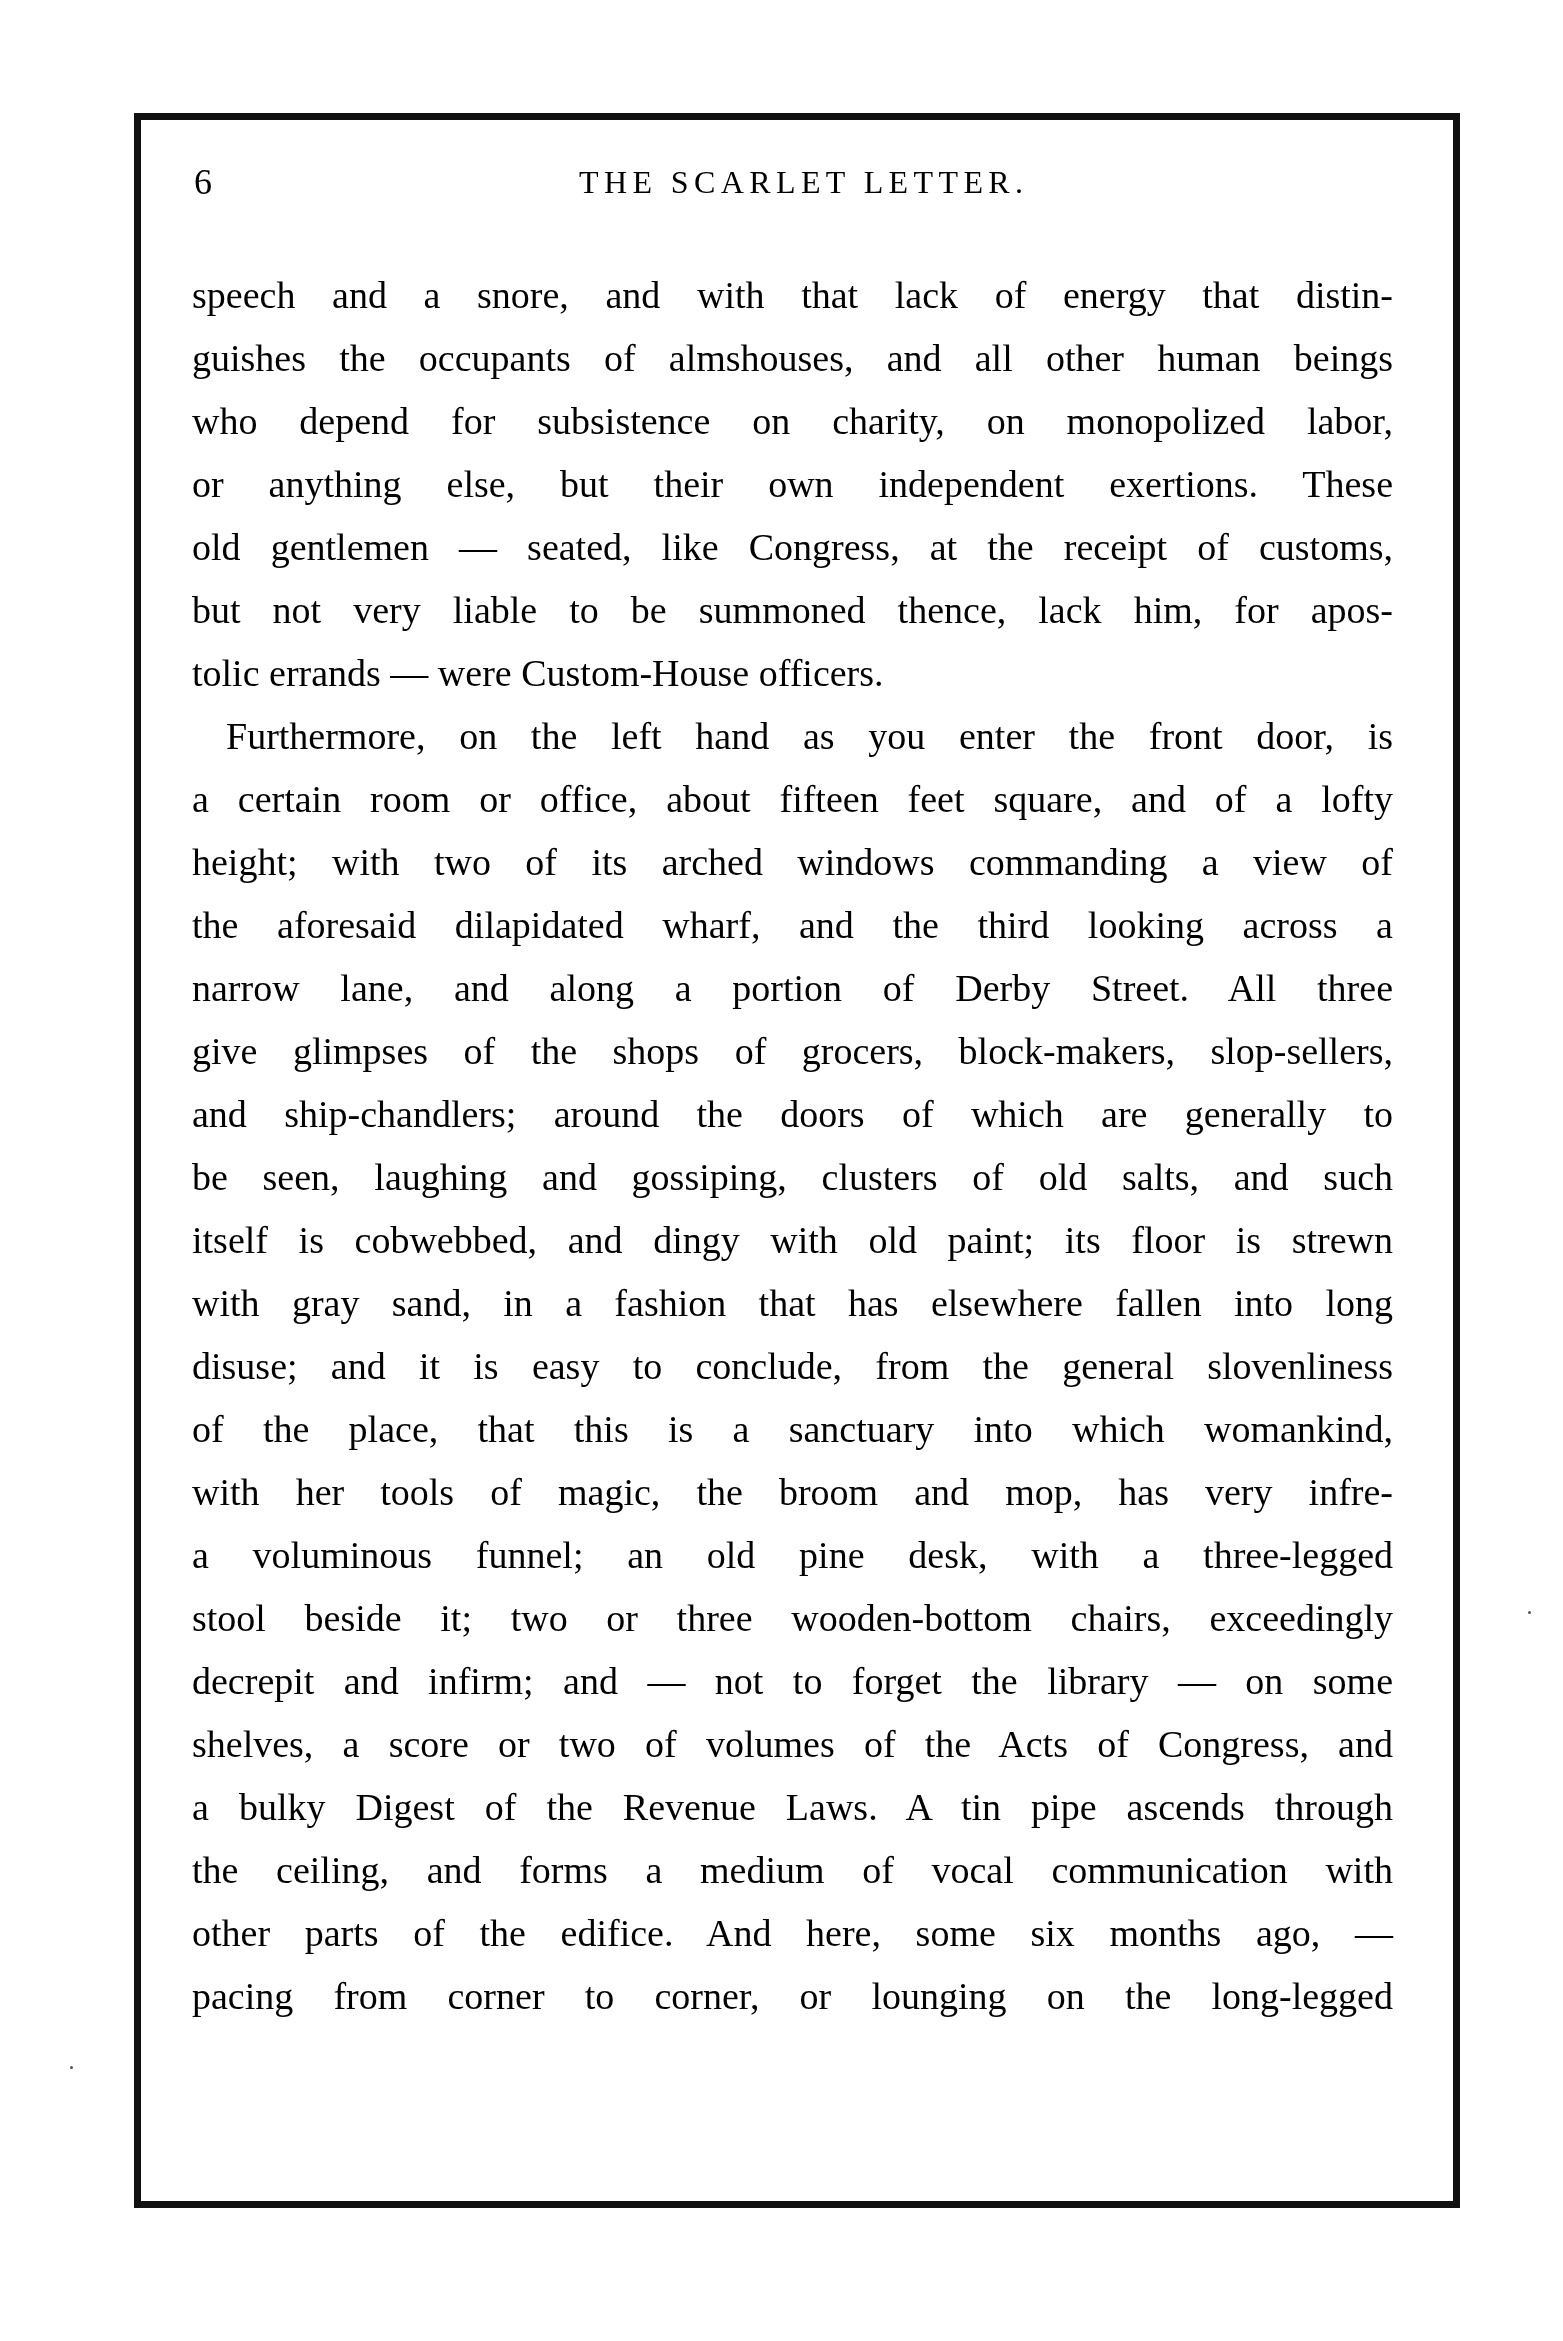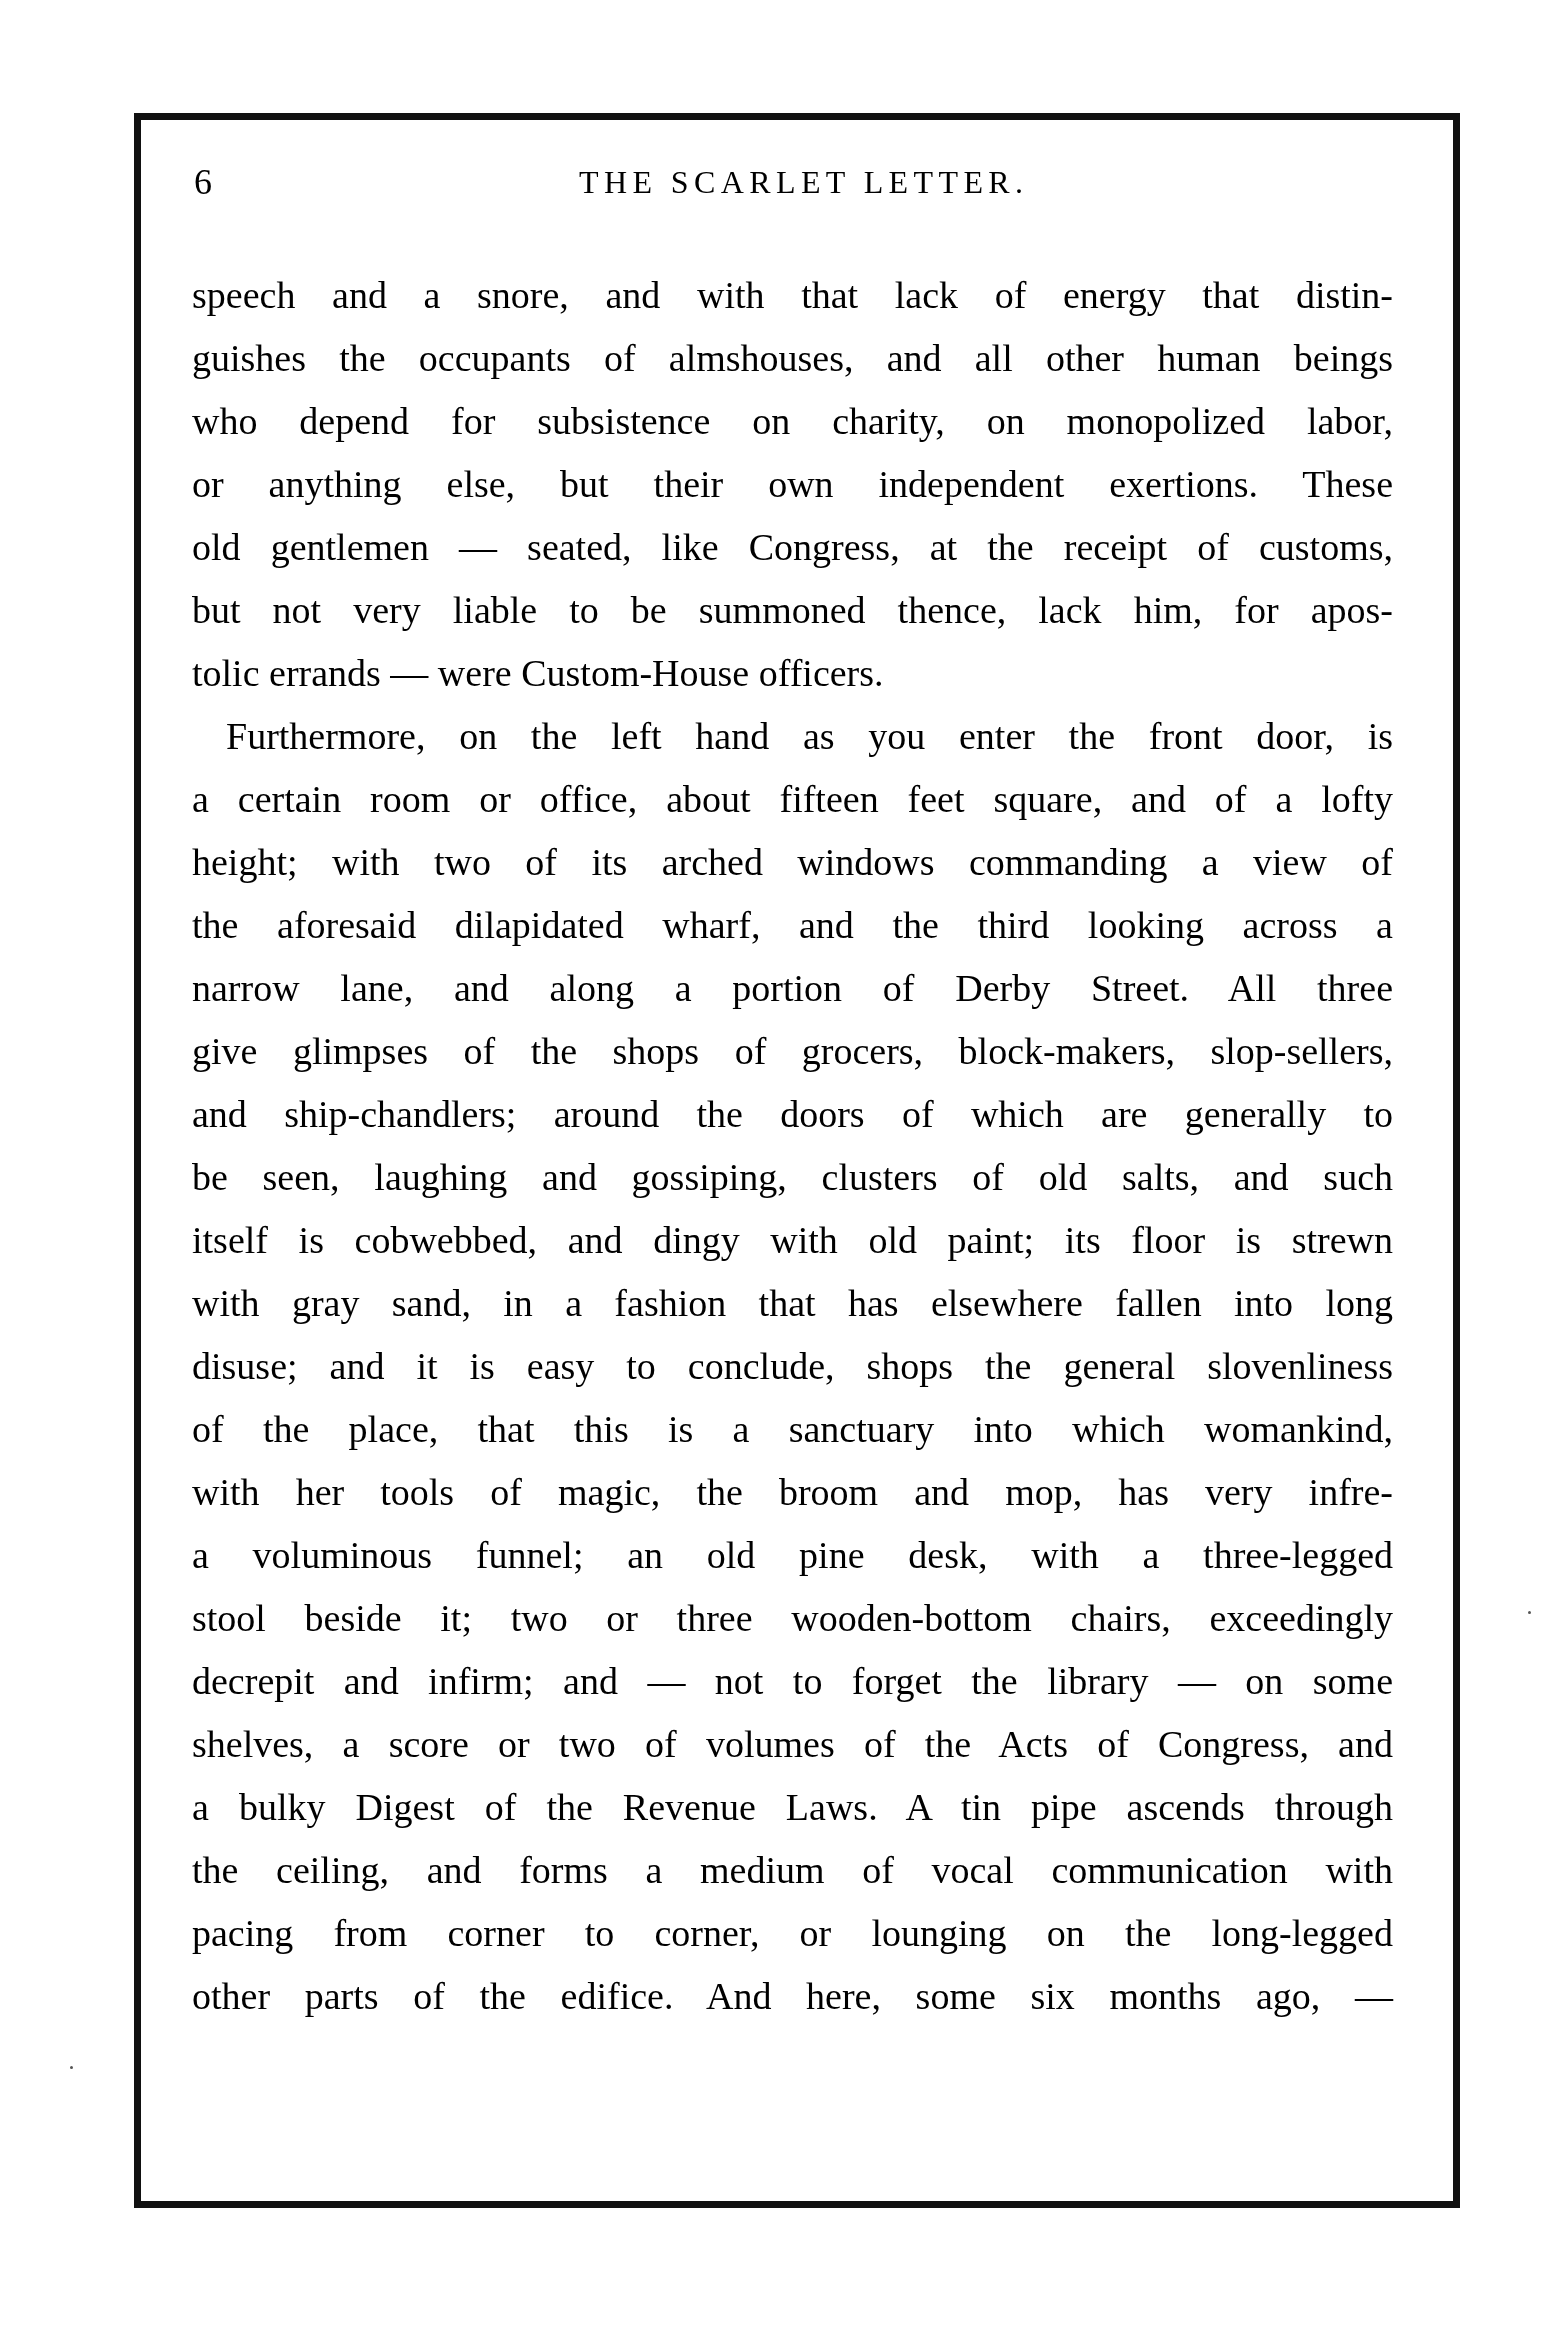--- a/index.html
+++ b/index.html
@@ -106,29 +106,29 @@
     <span class="line indent">Furthermore, on the left hand as you enter the front door, is</span>
     <span class="line">a certain room or office, about fifteen feet square, and of a lofty</span>
     <span class="line">height; with two of its arched windows commanding a view of</span>
     <span class="line">the aforesaid dilapidated wharf, and the third looking across a</span>
     <span class="line">narrow lane, and along a portion of Derby Street. All three</span>
     <span class="line">give glimpses of the shops of grocers, block-makers, slop-sellers,</span>
     <span class="line">and ship-chandlers; around the doors of which are generally to</span>
     <span class="line">be seen, laughing and gossiping, clusters of old salts, and such</span>
     <span class="line">itself is cobwebbed, and dingy with old paint; its floor is strewn</span>
     <span class="line">with gray sand, in a fashion that has elsewhere fallen into long</span>
-    <span class="line">disuse; and it is easy to conclude, shops the general slovenliness</span>
+    <span class="line">disuse; and it is easy to conclude, from the general slovenliness</span>
     <span class="line">of the place, that this is a sanctuary into which womankind,</span>
     <span class="line">with her tools of magic, the broom and mop, has very infre-</span>
     <span class="line">a voluminous funnel; an old pine desk, with a three-legged</span>
     <span class="line">stool beside it; two or three wooden-bottom chairs, exceedingly</span>
     <span class="line">decrepit and infirm; and — not to forget the library — on some</span>
     <span class="line">shelves, a score or two of volumes of the Acts of Congress, and</span>
     <span class="line">a bulky Digest of the Revenue Laws. A tin pipe ascends through</span>
     <span class="line">the ceiling, and forms a medium of vocal communication with</span>
+    <span class="line">other parts of the edifice. And here, some six months ago, —</span>
     <span class="line">pacing from corner to corner, or lounging on the long-legged</span>
-    <span class="line">other parts of the edifice. And here, some six months ago, —</span>
   </div>
 </div>
 
 <span class="stray-mark" style="left:70px; top:2066px;"></span>
 <span class="stray-mark" style="left:1528px; top:1611px;"></span>
 
 
 </body></html>

